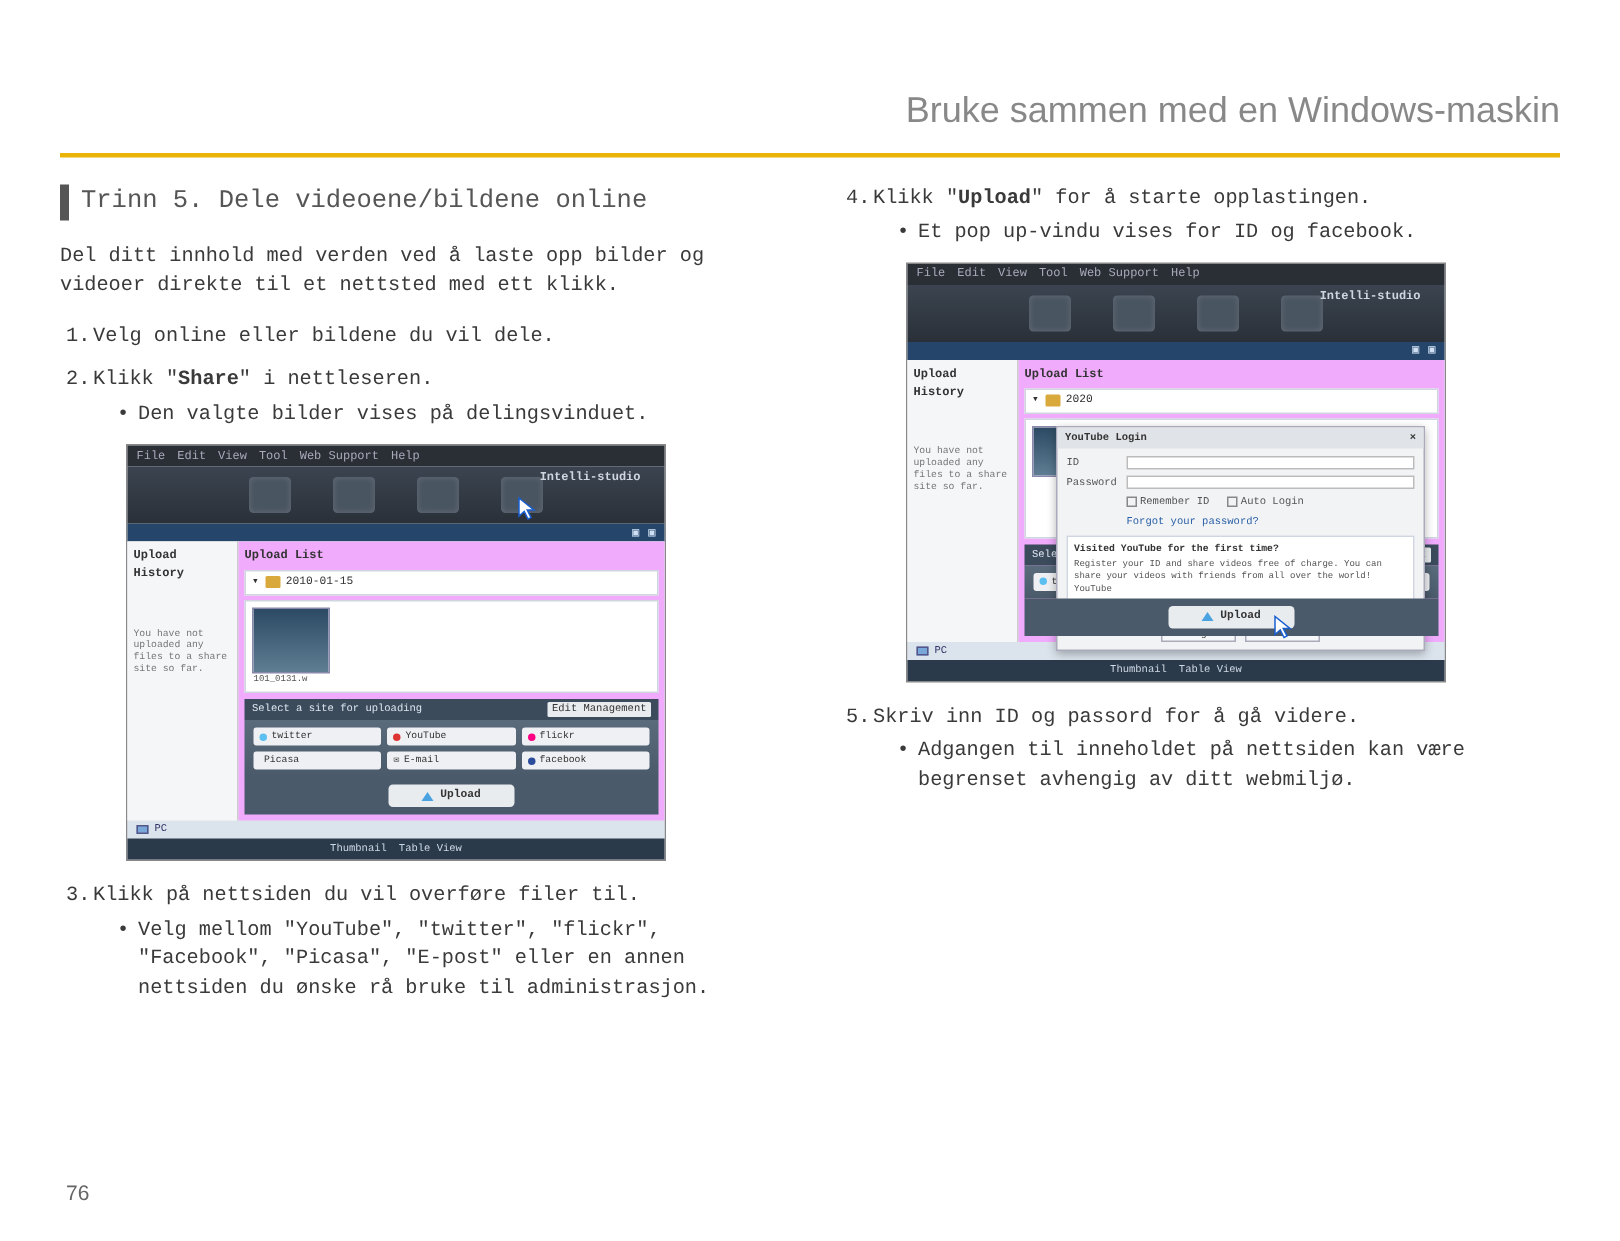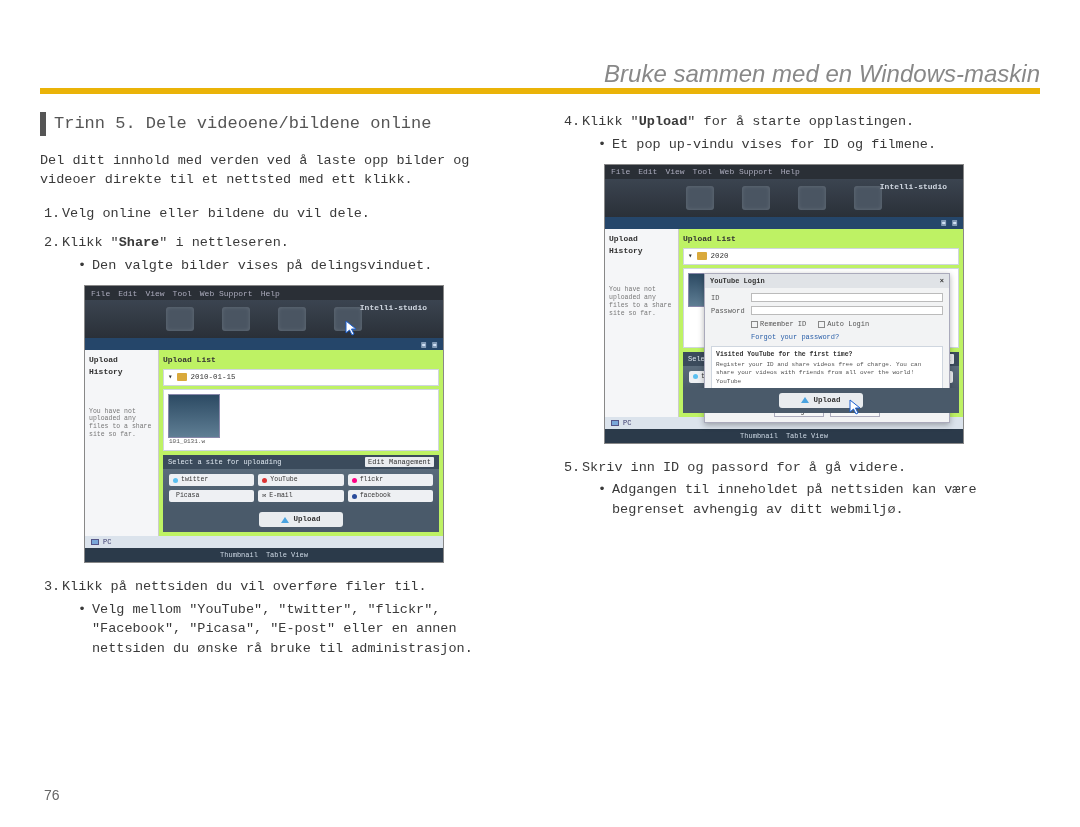--- a/index.html
+++ b/index.html
@@ -11,24 +11,23 @@
     position: relative;
     color: #333;
   }
   .page {
     padding: 60px 40px 30px 40px;
     position: relative;
     height: 100%;
   }
   .header {
     text-align: right;
-    border-bottom: 6px solid #eab308;
-    padding-bottom: 0;
+    border-bottom: 3px solid #eab308;
+    padding-bottom: 14px;
     margin-bottom: 18px;
-    font-style: italic;
   }
   .header-title {
     font-size: 24px;
     color: #888;
     font-weight: 400;
   }
   .columns {
     display: flex;
     gap: 40px;
   }
@@ -155,21 +154,21 @@
   }
   .ss-side-text {
     font-size: 6.5px;
     color: #777;
     margin-top: 30px;
     line-height: 1.2;
   }
   .ss-main {
     flex: 1;
     padding: 4px;
-    background: #bef264;
+    background: #f0abfc;
     position: relative;
   }
   .ss-main-title {
     font-weight: bold;
     font-size: 8px;
     margin-bottom: 3px;
   }
   .ss-folder-row {
     display: flex;
     align-items: center;
@@ -483,21 +482,21 @@
         </li>
       </ol>
     </div>
 
     <div class="col">
       <ol class="steps">
         <li>
           <span class="num">4.</span>
           <span>Klikk "</span><span class="b">Upload</span><span>" for å starte opplastingen.</span>
           <ul class="sub">
-            <li>Et pop up-vindu vises for ID og filmene.</li>
+            <li>Et pop up-vindu vises for ID og facebook.</li>
           </ul>
         </li>
       </ol>
 
       <div class="screenshot">
         <div class="ss-menubar">
           <span>File</span>
           <span>Edit</span>
           <span>View</span>
           <span>Tool</span>

